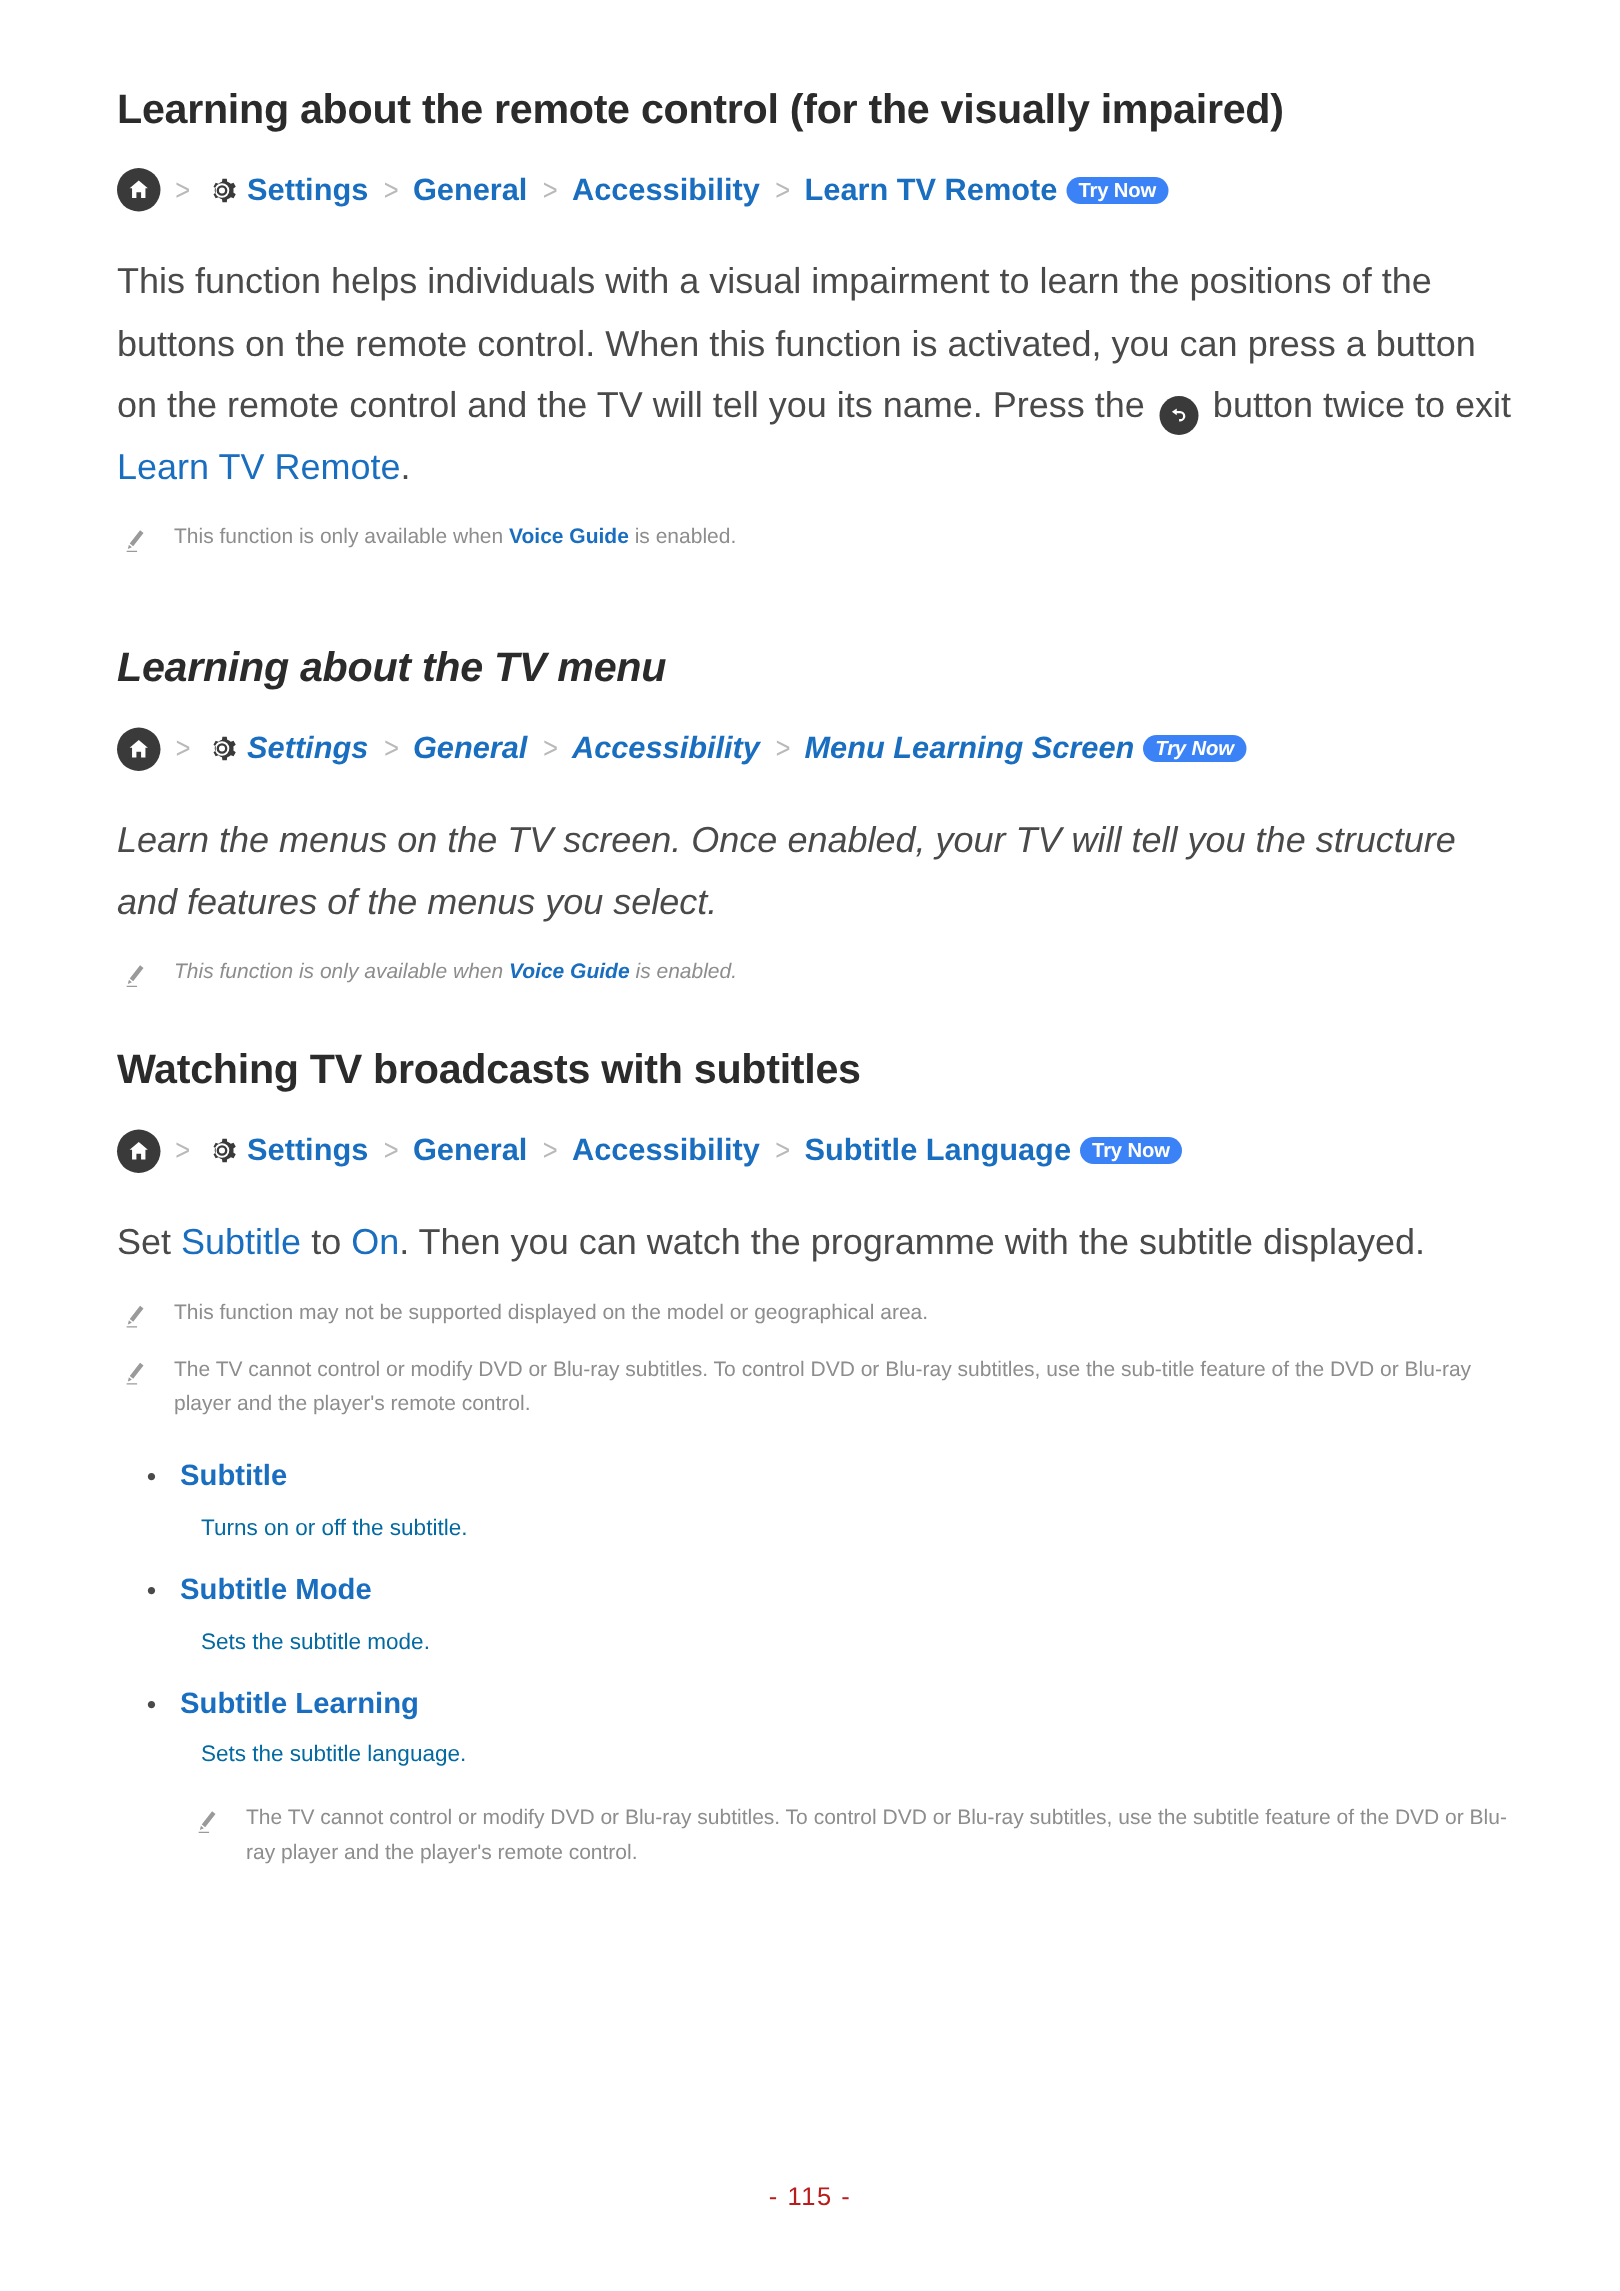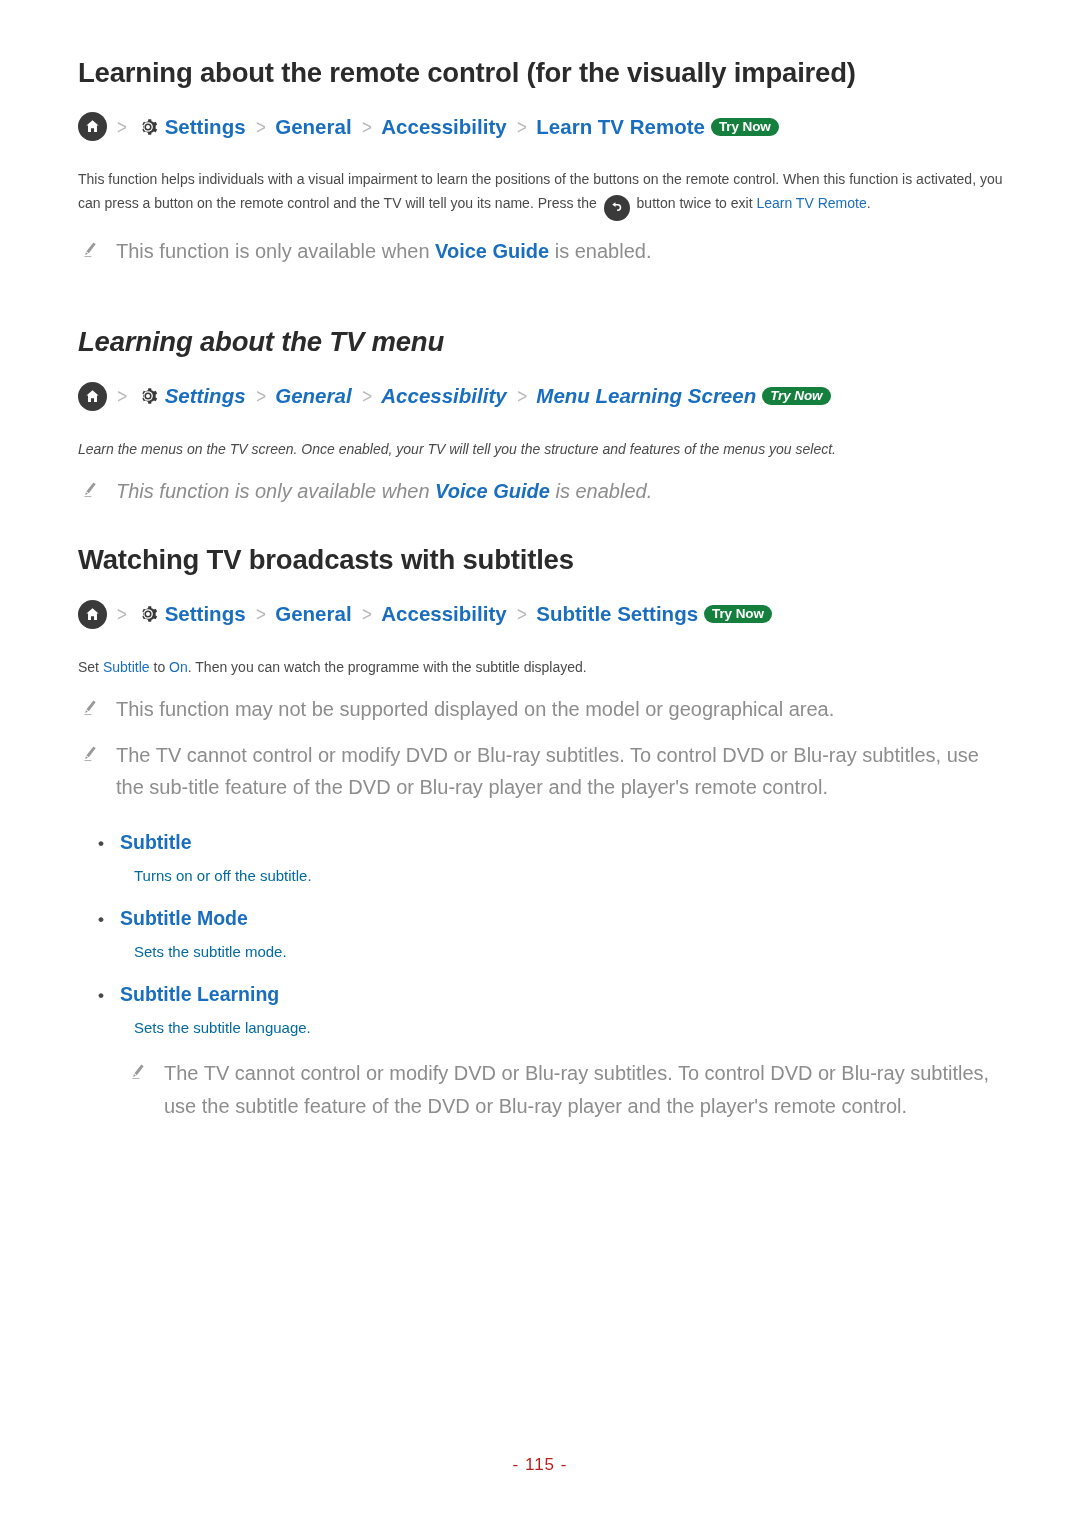--- a/index.html
+++ b/index.html
@@ -88,36 +88,36 @@
     height: 23px;
     margin-right: 5px;
     flex: none;
   }
   .gear-icon svg { display: block; }
 
   .try-now {
     display: inline-flex;
     align-items: center;
     justify-content: center;
-    background: #15803d;
+    background: #3b82f6;
     color: #ffffff;
     font-size: 13.5px;
     font-weight: 700;
     border-radius: 11px;
     padding: 2px 8px 3px 8px;
     margin-left: 6px;
     line-height: 1.15;
     height: 18px;
     box-sizing: border-box;
     letter-spacing: -0.1px;
   }
 
   
   p.body {
-    font-size: 14px;
+    font-size: 24px;
     line-height: 1.72;
     color: #4a4a4a;
     margin: 0 0 8px 0;
   }
   p.body .lnk {
     color: #1a6ec0;
   }
   .back-icon {
     display: inline-flex;
     align-items: center;
@@ -142,21 +142,21 @@
     width: 22px;
     flex: none;
     margin-right: 16px;
     margin-top: 5px;
     display: flex;
     align-items: flex-start;
     justify-content: center;
   }
   .note-icon svg { display: block; }
   .note-text {
-    font-size: 20px;
+    font-size: 14px;
     line-height: 1.62;
     color: #8d8d8d;
     flex: 1;
   }
   .note-text .lnk {
     color: #1a6ec0;
     font-weight: 700;
   }
 
   
@@ -316,21 +316,21 @@
               <path fill="#3a3a3a" d="M12 8.1a3.9 3.9 0 1 0 0 7.8 3.9 3.9 0 0 0 0-7.8zm0 6.1a2.2 2.2 0 1 1 0-4.4 2.2 2.2 0 0 1 0 4.4z"></path>
               <path fill="#3a3a3a" d="m20.3 13.5.1-1.5-.1-1.5 1.7-1.3-1.6-2.8-2 .7a7.9 7.9 0 0 0-2.6-1.5l-.3-2.1h-3.2l-.3 2.1a7.9 7.9 0 0 0-2.6 1.5l-2-.7-1.6 2.8L7.5 10.5l-.1 1.5.1 1.5-1.7 1.3 1.6 2.8 2-.7a7.9 7.9 0 0 0 2.6 1.5l.3 2.1h3.2l.3-2.1a7.9 7.9 0 0 0 2.6-1.5l2 .7 1.6-2.8zM12 17.3A5.3 5.3 0 1 1 12 6.7a5.3 5.3 0 0 1 0 10.6z"></path>
             </svg>
         </span>
         <span class="crumb">Settings</span>
         <span class="crumb-sep">&gt;</span>
         <span class="crumb">General</span>
         <span class="crumb-sep">&gt;</span>
         <span class="crumb">Accessibility</span>
         <span class="crumb-sep">&gt;</span>
-        <span class="crumb">Subtitle Settings</span>
+        <span class="crumb">Subtitle Language</span>
         <span class="try-now">Try Now</span>
       </div>
 
       <p class="body">
         <span>Set</span>
         <span class="lnk">Subtitle</span>
         <span>to</span>
         <span class="lnk">On</span><span>. Then you can watch the programme with the subtitle displayed.</span>
       </p>
 

